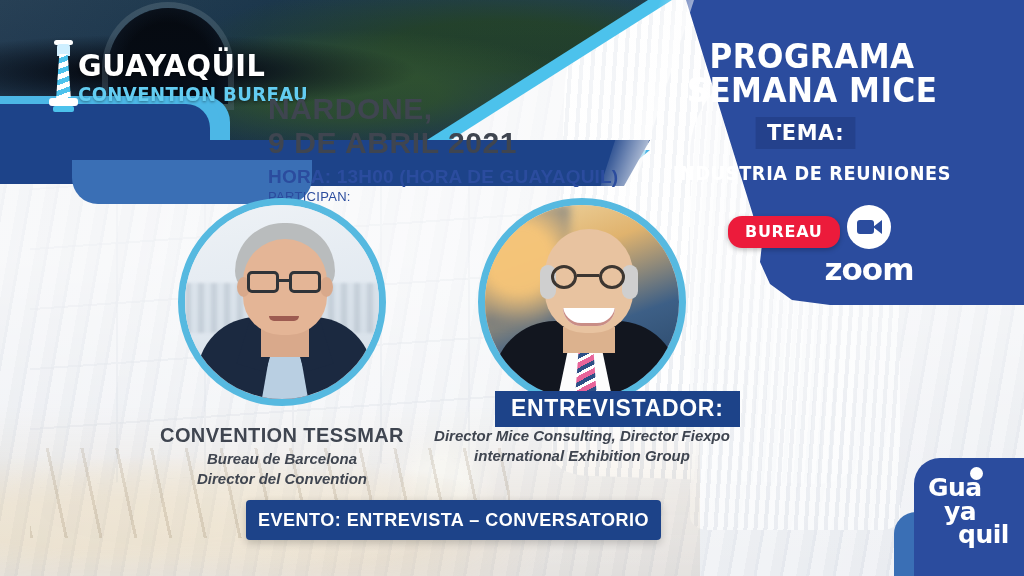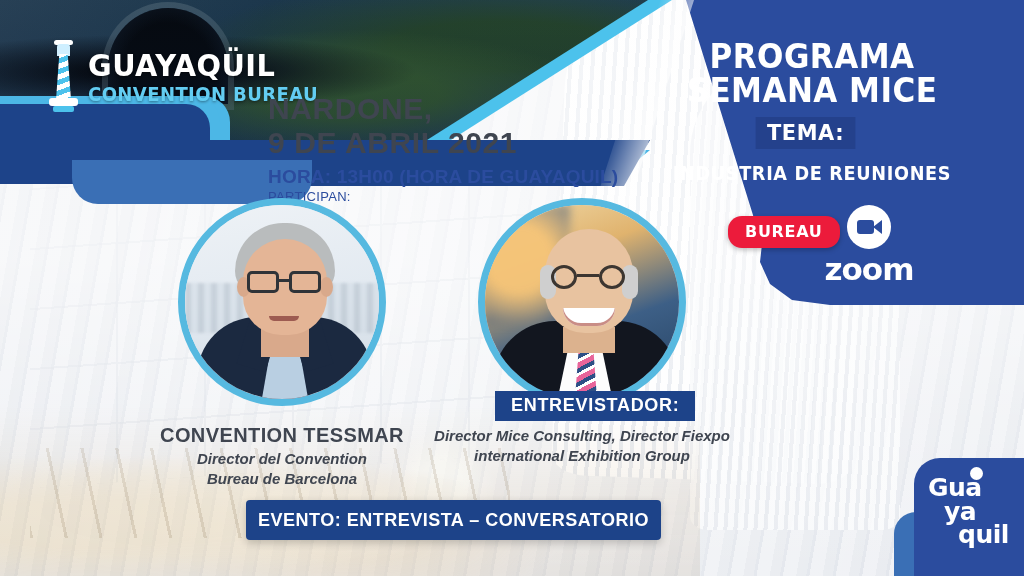--- a/index.html
+++ b/index.html
@@ -140,21 +140,21 @@
                       198px 300px, 176px 284px, 166px 262px, 168px 244px);
   }
   
   .panel-sliver {
     position:absolute; right:330px; top:0; width:130px; height:300px;
     background:linear-gradient(110deg, rgba(255,255,255,0) 40%, rgba(255,255,255,.75) 60%);
     clip-path:polygon(96px 0, 130px 0, 34px 300px, 0 300px);
   }
 
   
-  .logo-wrap { position:absolute; left:48px; top:40px; display:flex; align-items:center; gap:10px; }
+  .logo-wrap { position:absolute; left:48px; top:40px; display:flex; align-items:center; }
   .lighthouse { width:30px; height:74px; position:relative; }
   .lh-body {
     position:absolute; left:8px; top:14px; width:15px; height:46px;
     background:repeating-linear-gradient(160deg,#ffffff 0 5px,#4cc2ec 5px 10px);
     clip-path:polygon(22% 0,78% 0,100% 100%,0 100%);
   }
   .lh-top { position:absolute; left:9px; top:4px; width:13px; height:12px;
             background:#cfefff; border-radius:3px 3px 0 0; }
   .lh-cap { position:absolute; left:6px; top:0px; width:19px; height:5px;
             background:#ffffff; border-radius:3px; }
@@ -293,21 +293,21 @@
 
   
   .name-block { position:absolute; text-align:center; }
   .sp-name { font-size:20px; font-weight:bold; color:#3f4550; letter-spacing:.4px; }
   .sp-role { font-size:15px; font-style:italic; font-weight:bold; color:#3f4550; line-height:1.3; margin-top:2px; }
   #n1 { left:150px; top:424px; width:264px; }
   #n2 { left:400px; top:424px; width:364px; }
 
   .entrev-badge {
     position:absolute; left:495px; top:391px;
-    background:#1d4389; color:#fff; font-weight:bold; font-size:18px;
+    background:#1d4389; color:#fff; font-weight:bold; font-size:23px;
     padding:4px 16px 5px; letter-spacing:.7px;
   }
 
   .evento-banner {
     position:absolute; left:246px; top:500px; width:415px; height:40px;
     background:#1d4389; border-radius:4px;
     display:flex; align-items:center; justify-content:center;
     color:#fff; font-weight:bold; font-size:18px; letter-spacing:.5px;
     box-shadow:0 3px 8px rgba(0,0,0,.20);
   }
@@ -436,22 +436,22 @@
       <div class="f2-glass-l"></div>
         <div class="f2-glass-r"></div>
         <div class="f2-bridge"></div>
       <div class="f2-smile"></div>
     </div>
   </div>
 
   <div class="name-block" id="n1">
     <div class="sp-name">CONVENTION TESSMAR</div>
     <div class="sp-role">
+      <div>Bureau de Barcelona</div>
       <div>Director del Convention</div>
-      <div>Bureau de Barcelona</div>
     </div>
   </div>
 
   <div class="entrev-badge">ENTREVISTADOR:</div>
   <div class="name-block" id="n2">
     <div class="sp-role">
       <div>Director Mice Consulting, Director Fiexpo</div>
       <div>international Exhibition Group</div>
     </div>
   </div>

